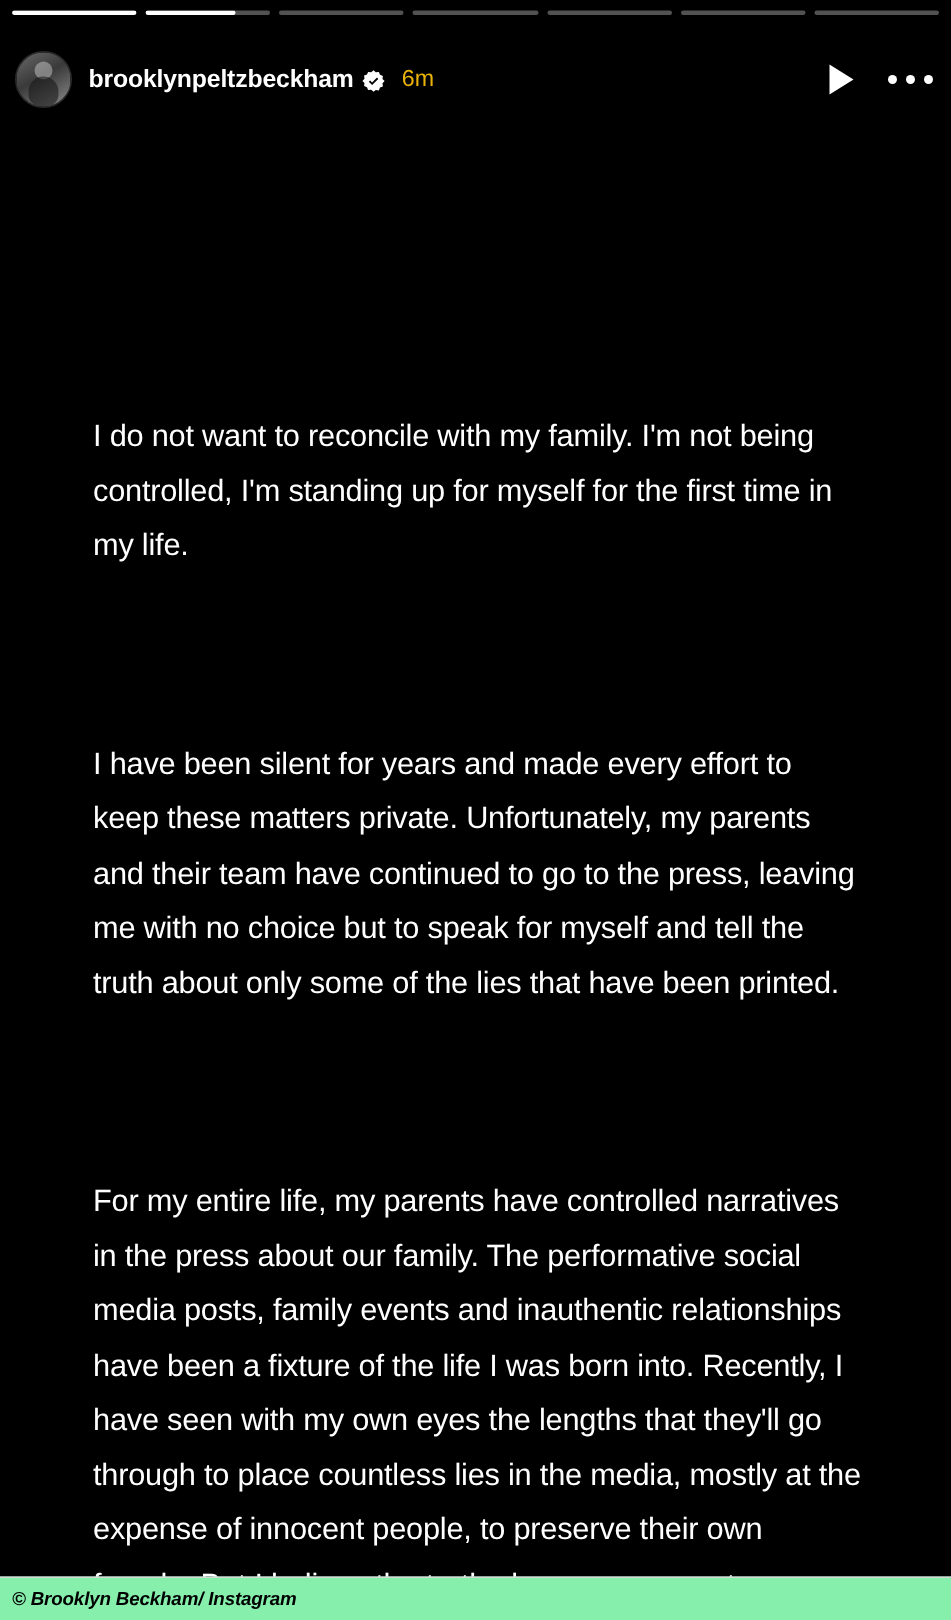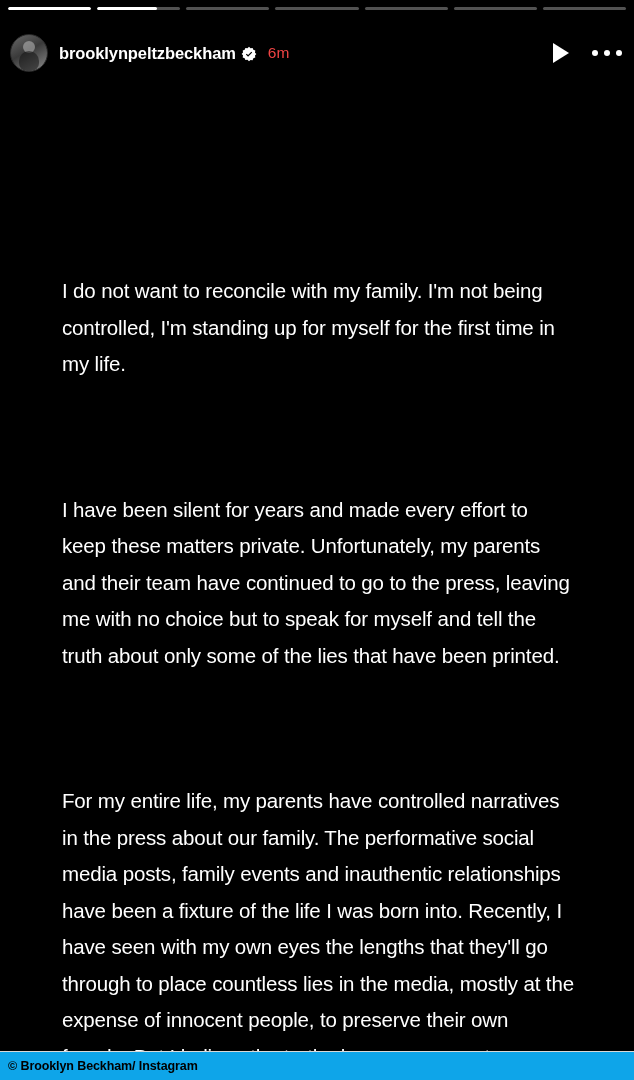--- a/index.html
+++ b/index.html
@@ -94,21 +94,21 @@
     width: 16px;
     height: 16px;
     display: inline-block;
     flex: 0 0 auto;
     position: relative;
     top: 1px;
   }
   .timestamp {
     margin-left: 11px;
     font-size: 15.5px;
-    color: #ef4444;
+    color: #eab308;
     font-weight: 400;
   }
   .header-spacer { flex: 1 1 auto; }
   .play-btn {
     width: 22px;
     height: 24px;
     margin-right: 20px;
     display: flex;
     align-items: center;
     justify-content: center;
@@ -150,24 +150,25 @@
   .para:last-child { margin-bottom: 0; }
   .para.dim-last { color: #ffffff; }
 
   
   .caption-bar {
     position: absolute;
     left: 0;
     right: 0;
     bottom: 0;
     height: 28px;
-    background: #0ea5e9;
+    background: #86efac;
     border-top: 1px solid #d8d8d8;
     display: flex;
     align-items: center;
+    font-style: italic;
   }
   .caption-text {
     font-size: 12.5px;
     font-weight: bold;
     color: #000000;
     padding-left: 8px;
     letter-spacing: -0.1px;
     font-family: "Liberation Sans", sans-serif;
   }
 </style>

